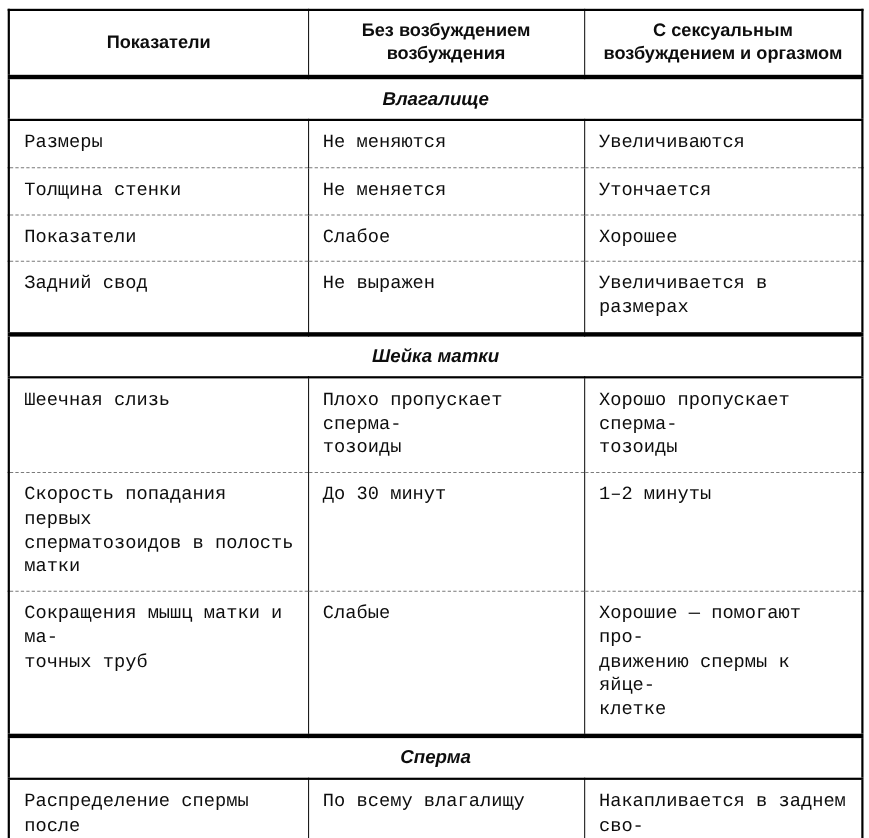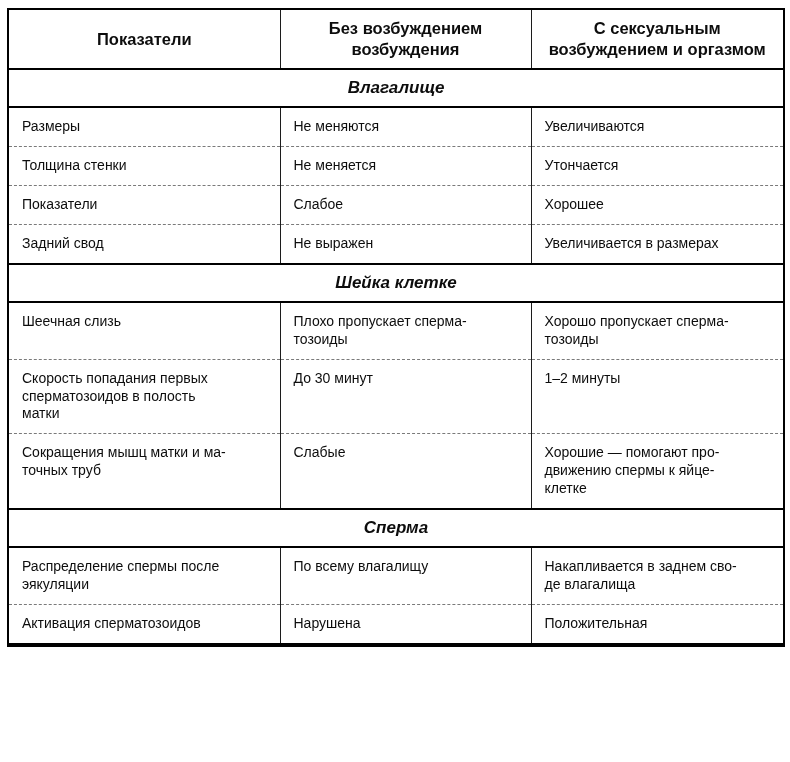--- a/index.html
+++ b/index.html
@@ -36,36 +36,37 @@
     border-bottom: 2.5px solid #000;
     font-weight: bold;
     font-size: 16.5px;
     line-height: 1.28;
     text-align: center;
     vertical-align: middle;
     padding: 8px 8px;
     white-space: pre-line;
   }
   tr.section td {
-    border-top: 2px solid #000000;
+    border-top: 4px solid #000000;
     border-bottom: 2px solid #000;
     text-align: center;
     vertical-align: middle;
     font-weight: bold;
     font-style: italic;
     font-size: 17px;
     padding: 8px 6px;
   }
   tr.data td {
     border-top: 1px dashed #7a7a7a;
-    font-size: 14px;
+    font-size: 17px;
     line-height: 1.28;
     vertical-align: top;
     padding: 10px 12px 10px 13px;
     white-space: pre-line;
+    font-family: Liberation Mono, monospace;
   }
 </style>
 </head>
 <body>
 
 <div class="page">
   <table class="cmp">
     <colgroup>
       <col style="width:272px">
       <col style="width:251px">
@@ -98,21 +99,21 @@
           <td>Показатели</td>
           <td>Слабое</td>
           <td>Хорошее</td>
         </tr>
         <tr class="data">
           <td>Задний свод</td>
           <td>Не выражен</td>
           <td>Увеличивается в размерах</td>
         </tr>
         <tr class="section">
-          <td colspan="3">Шейка клетке</td>
+          <td colspan="3">Шейка матки</td>
         </tr>
         <tr class="data">
           <td>Шеечная слизь</td>
           <td>Плохо пропускает сперма-
 тозоиды</td>
           <td>Хорошо пропускает сперма-
 тозоиды</td>
         </tr>
         <tr class="data">
           <td>Скорость попадания первых

